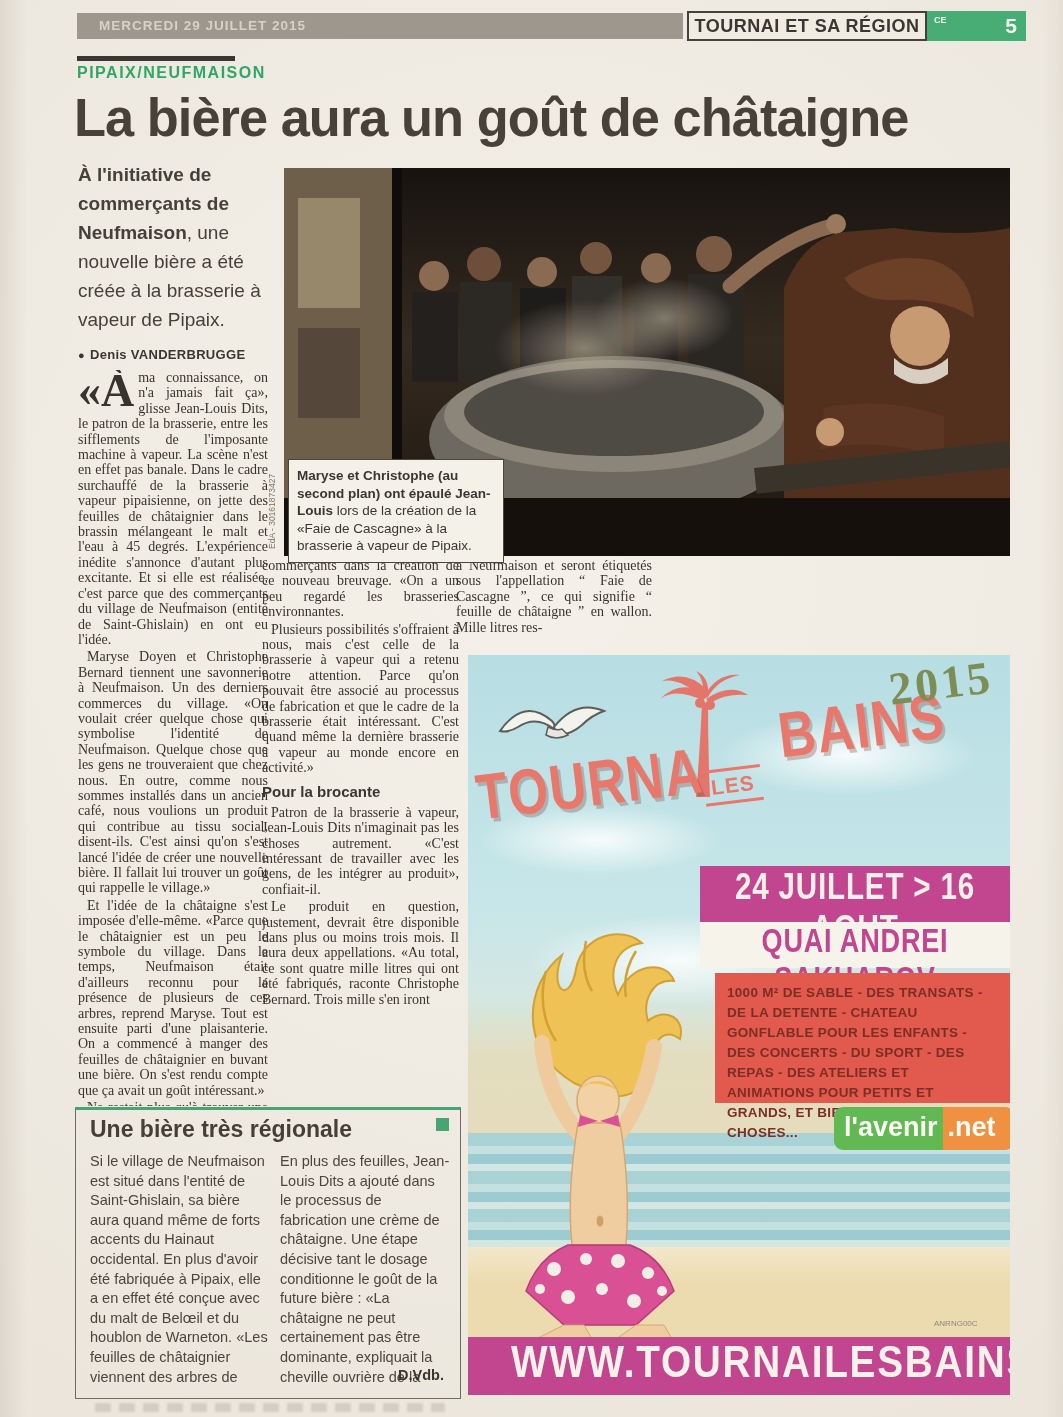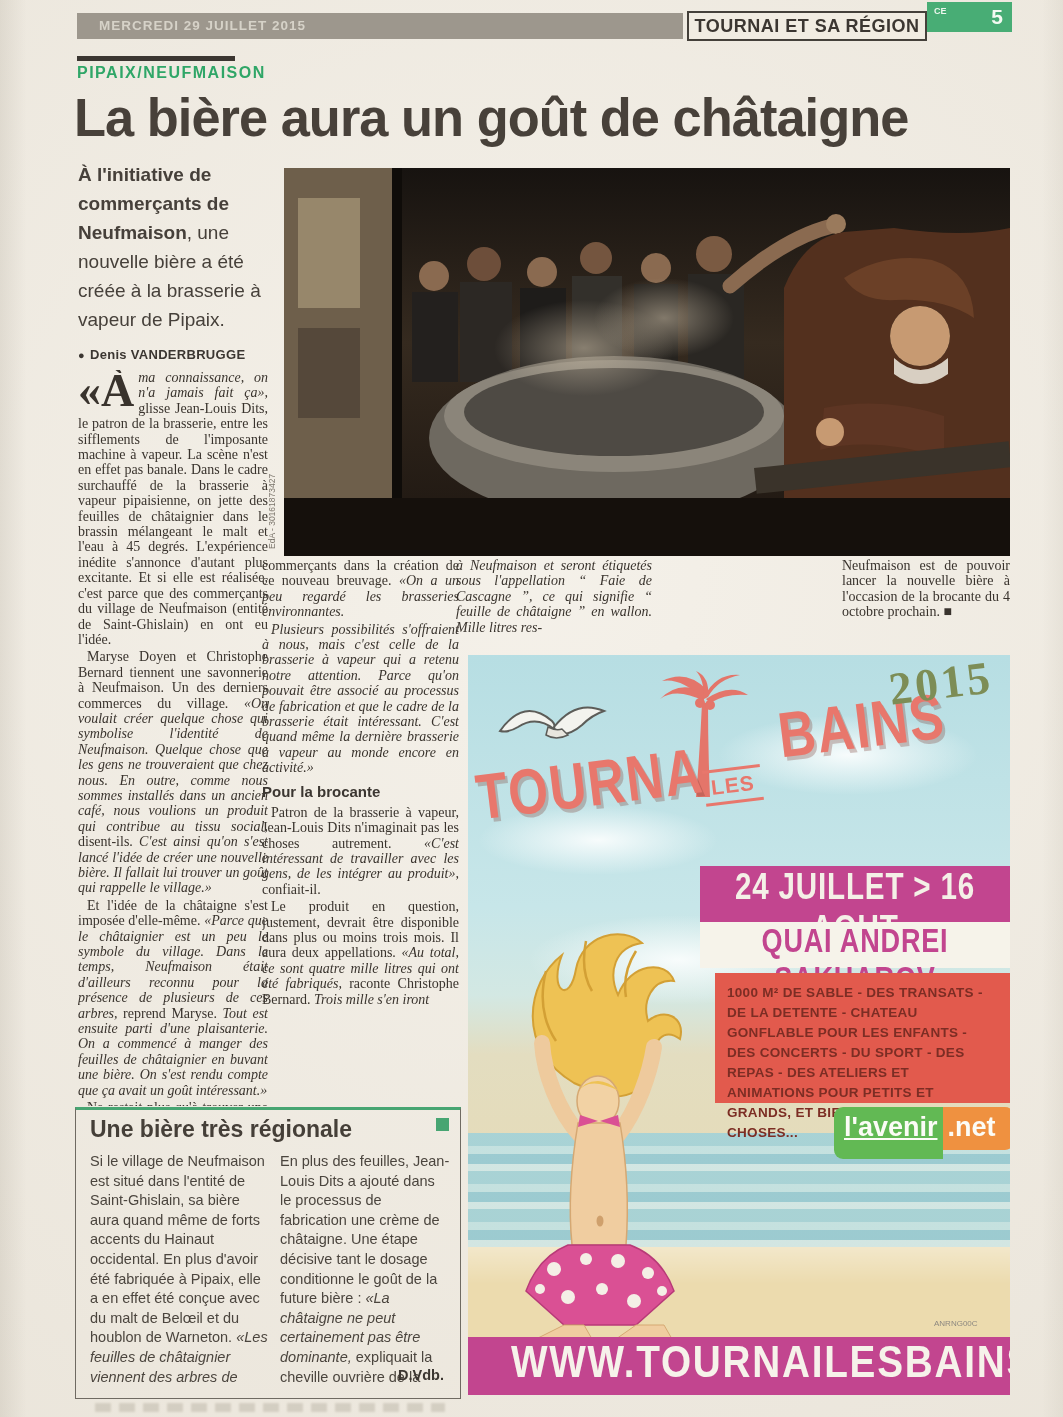--- a/index.html
+++ b/index.html
@@ -10,21 +10,21 @@
                      radial-gradient(120% 90% at 50% 40%,rgba(255,255,255,.25),rgba(120,105,80,.07));
     font-family:"Liberation Serif",serif;color:#39332d;}
   .abs{position:absolute;}
   
   .date-bar{left:77px;top:13px;width:606px;height:26px;background:#9d978d;color:#d6d2c8;
     font:bold 13.5px "Liberation Sans",sans-serif;letter-spacing:1px;line-height:26px;
     padding-left:22px;box-sizing:border-box;}
   .section-box{left:687px;top:11px;width:240px;height:30px;background:#f1ece2;border:2px solid #44403a;
     box-sizing:border-box;color:#3b3631;font:bold 18px "Liberation Sans",sans-serif;
     text-align:center;line-height:26px;letter-spacing:.5px;}
-  .pagenum-box{left:927px;top:2px;width:85px;height:30px;background:#48ad75;}
+  .pagenum-box{left:927px;top:11px;width:99px;height:30px;background:#48ad75;}
   .edition{position:absolute;left:7px;top:4px;color:#eef6ee;font:bold 9px "Liberation Sans",sans-serif;}
   .pagenum{position:absolute;right:9px;top:3px;color:#f4faf2;font:bold 21px "Liberation Sans",sans-serif;}
   
   .kicker-rule{left:77px;top:56px;width:158px;height:5px;background:#3b3631;}
   .kicker{left:77px;top:64px;font:bold 16px "Liberation Sans",sans-serif;color:#2fa667;letter-spacing:1.5px;}
   .headline{left:74px;top:86px;width:990px;font:bold 54px "Liberation Sans",sans-serif;color:#48413a;
     transform:scaleX(.97);transform-origin:left top;letter-spacing:-1px;white-space:nowrap;}
   
   .lede{left:78px;top:160px;width:192px;font-family:"Liberation Sans",sans-serif;
     font-size:19px;line-height:29px;color:#46403a;}
@@ -34,21 +34,21 @@
   .body-col{position:absolute;font-size:14px;line-height:15.4px;text-align:justify;overflow:hidden;color:#39332d;}
   .body-col p{margin:0 0 2px 0;text-indent:9px;}
   .body-col p.noind{text-indent:0;}
   .dropcap{float:left;font-weight:bold;font-size:46px;line-height:37px;padding:2px 4px 0 0;color:#39332d;}
   .subhead{font:bold 15px "Liberation Sans",sans-serif;color:#3b3631;margin:7px 0 5px 0;}
   #col1{left:78px;top:370px;width:190px;height:736px;}
   #col2{left:262px;top:558px;width:197px;height:548px;}
   #col3{left:456px;top:558px;width:196px;height:110px;}
   #col4{left:649px;top:558px;width:196px;height:110px;}
   #col5{left:842px;top:558px;width:168px;height:122px;}
-  .sg-i{font-style:italic;} .sg-b{font-weight:bold;} .sg-r{}
+  .sg-i{} .sg-b{font-weight:bold;} .sg-r{}
   
   .photo{left:284px;top:168px;width:726px;height:388px;background:#241c14;}
   .photo svg{display:block;width:100%;height:100%;}
   .caption{left:288px;top:459px;width:216px;background:#f4f1e9;border:1px solid #4a453f;
     padding:7px 8px;box-sizing:border-box;font-family:"Liberation Sans",sans-serif;
     font-size:13.5px;line-height:17.5px;color:#3b3631;z-index:5;}
   .credit{left:267px;top:549px;transform:rotate(-90deg);transform-origin:0 0;
     font:8.5px "Liberation Sans",sans-serif;color:#7b756c;white-space:nowrap;}
   
   .regional-box{left:75px;top:1107px;width:386px;height:292px;box-sizing:border-box;
@@ -84,21 +84,21 @@
     color:#f4f0e7;text-align:center;line-height:56px;}
   .ad-dates span{display:inline-block;transform:scaleX(.8);font:bold 37px "Liberation Sans",sans-serif;letter-spacing:1px;}
   .ad-quai{position:absolute;left:232px;top:267px;width:310px;height:46px;background:#f6f3ea;
     color:#c2458f;text-align:center;line-height:46px;}
   .ad-quai span{display:inline-block;transform:scaleX(.82);font:bold 33px "Liberation Sans",sans-serif;letter-spacing:1px;}
   .ad-details{position:absolute;left:247px;top:318px;width:295px;height:130px;background:#e25a4d;
     color:#7c2d24;font:bold 13.5px "Liberation Sans",sans-serif;line-height:20px;
     padding:10px 12px;box-sizing:border-box;letter-spacing:.3px;}
   .ad-logo{position:absolute;left:366px;top:452px;height:42px;white-space:nowrap;}
   .logo-green{display:inline-block;background:#62b954;color:#fcfcf6;font:bold 27px "Liberation Sans",sans-serif;
-    padding:5px 6px 16px 10px;border-radius:9px 0 0 9px;text-decoration:underline;}
+    padding:5px 6px 7px 10px;border-radius:9px 0 0 9px;}
   .logo-orange{display:inline-block;background:#ef9140;color:#fcfcf6;font:bold 27px "Liberation Sans",sans-serif;
     padding:5px 18px 7px 4px;border-radius:0 9px 9px 0;text-align:center;}
   .ad-url{position:absolute;left:0;top:682px;width:542px;height:58px;background:#c2458f;
     color:#f6f2ea;text-align:center;line-height:58px;}
   .ad-url span{display:inline-block;transform:scaleX(.88);font:bold 44px "Liberation Sans",sans-serif;letter-spacing:2px;}
   .ad-code{position:absolute;left:466px;top:664px;font:8px "Liberation Sans",sans-serif;color:#8d8880;text-align:center;}
   .gull{position:absolute;left:28px;top:36px;}
   .palm{position:absolute;left:188px;top:14px;}
   .woman{position:absolute;left:8px;top:266px;}
   
@@ -167,42 +167,40 @@
       <path d="M560 110 Q600 84 648 92 Q688 104 690 150 Q660 130 612 132 Q576 134 560 110 Z" fill="#6b4027"></path>
       <circle cx="636" cy="168" r="30" fill="#c碼"></circle>
       <circle cx="636" cy="168" r="30" fill="#c79a72"></circle>
       <path d="M610 190 Q636 214 664 190 L664 206 Q636 226 610 206 Z" fill="#d8cfc2"></path>
       <path d="M540 240 Q600 228 660 248 L660 290 Q590 268 536 282 Z" fill="#5d3523"></path>
       <circle cx="546" cy="264" r="14" fill="#c79a72"></circle>
       <rect x="0" y="330" width="726" height="58" fill="#15100c"></rect>
       <rect x="470" y="300" width="256" height="26" fill="#3a332a" transform="rotate(-6 470 300)"></rect>
     </svg>
   </div>
+  <div class="abs caption"><span class="sg-b">Maryse et Christophe (au second plan) ont épaulé Jean-Louis </span><span class="sg-r">lors de la création de la «Faie de Cascagne» à la brasserie à vapeur de Pipaix.</span></div>
   <div class="abs credit">EdA - 30161873427</div>
 
   <div class="body-col" id="col1">
     <p class="noind"><span class="dropcap">«À</span><span><span class="sg-i"> ma connaissance, on n'a jamais fait ça», </span><span class="sg-r">glisse Jean-Louis Dits, le patron de la brasserie, entre les sifflements de l'imposante machine à vapeur. La scène n'est en effet pas banale. Dans le cadre surchauffé de la brasserie à vapeur pipaisienne, on jette des feuilles de châtaignier dans le brassin mélangeant le malt et l'eau à 45 degrés. L'expérience inédite s'annonce d'autant plus excitante. Et si elle est réalisée, c'est parce que des commerçants du village de Neufmaison (entité de Saint-Ghislain) en ont eu l'idée.</span></span></p>
     <p><span class="sg-r">Maryse Doyen et Christophe Bernard tiennent une savonnerie à Neufmaison. Un des derniers commerces du village. </span><span class="sg-i">«On voulait créer quelque chose qui symbolise l'identité de Neufmaison. Quelque chose que les gens ne trouveraient que chez nous. En outre, comme nous sommes installés dans un ancien café, nous voulions un produit qui contribue au tissu social, </span><span class="sg-r">disent-ils. </span><span class="sg-i">C'est ainsi qu'on s'est lancé l'idée de créer une nouvelle bière. Il fallait lui trouver un goût qui rappelle le village.»</span></p>
     <p><span class="sg-r">Et l'idée de la châtaigne s'est imposée d'elle-même. </span><span class="sg-i">«Parce que le châtaignier est un peu le symbole du village. Dans le temps, Neufmaison était d'ailleurs reconnu pour la présence de plusieurs de ces arbres, </span><span class="sg-r">reprend Maryse. </span><span class="sg-i">Tout est ensuite parti d'une plaisanterie. On a commencé à manger des feuilles de châtaignier en buvant une bière. On s'est rendu compte que ça avait un goût intéressant.»</span></p>
     <p><span class="sg-r">Ne restait plus qu'à trouver une brasserie pour épauler les</span></p>
   </div>
 
   <div class="body-col" id="col2">
     <p class="noind"><span class="sg-r">commerçants dans la création de ce nouveau breuvage. </span><span class="sg-i">«On a un peu regardé les brasseries environnantes.</span></p>
     <p><span class="sg-i">Plusieurs possibilités s'offraient à nous, mais c'est celle de la brasserie à vapeur qui a retenu notre attention. Parce qu'on pouvait être associé au processus de fabrication et que le cadre de la brasserie était intéressant. C'est quand même la dernière brasserie à vapeur au monde encore en activité.»</span></p>
     <div class="subhead">Pour la brocante</div>
     <p><span class="sg-r">Patron de la brasserie à vapeur, Jean-Louis Dits n'imaginait pas les choses autrement. </span><span class="sg-i">«C'est intéressant de travailler avec les gens, de les intégrer au produit», </span><span class="sg-r">confiait-il.</span></p>
     <p><span class="sg-r">Le produit en question, justement, devrait être disponible dans plus ou moins trois mois. Il aura deux appellations. </span><span class="sg-i">«Au total, ce sont quatre mille litres qui ont été fabriqués, </span><span class="sg-r">raconte Christophe Bernard. </span><span class="sg-i">Trois mille s'en iront</span></p>
   </div>
 
   <div class="body-col" id="col3">
     <p class="noind"><span class="sg-i">à Neufmaison et seront étiquetés sous l'appellation “ Faie de Cascagne ”, ce qui signifie “ feuille de châtaigne ” en wallon. Mille litres res-</span></p>
-  </div>
-  <div class="body-col" id="col5">
-    <p class="noind"><span class="sg-r">Neufmaison est de pouvoir lancer la nouvelle bière à l'occasion de la brocante du 4 octobre prochain. ■</span></p>
   </div>
 
   <div class="abs regional-box"></div>
   <div class="abs box-title">Une bière très régionale</div>
   <div class="abs box-green-sq"></div>
   <div class="box-col" id="boxcol1">
     <p><span class="sg-r">Si le village de Neufmaison est situé dans l'entité de Saint-Ghislain, sa bière aura quand même de forts accents du Hainaut occidental. En plus d'avoir été fabriquée à Pipaix, elle a en effet été conçue avec du malt de Belœil et du houblon de Warneton. </span><span class="sg-i">«Les feuilles de châtaignier viennent des arbres de notre village. Nous sommes venus avec un coffre bien rempli », </span></p>
   </div>
   <div class="box-col" id="boxcol2">
     <p><span class="sg-r">En plus des feuilles, Jean-Louis Dits a ajouté dans le processus de fabrication une crème de châtaigne. Une étape décisive tant le dosage conditionne le goût de la future bière : </span><span class="sg-i">«La châtaigne ne peut certainement pas être dominante, </span><span class="sg-r">expliquait la cheville ouvrière de la brasserie à vapeur. </span></p>

